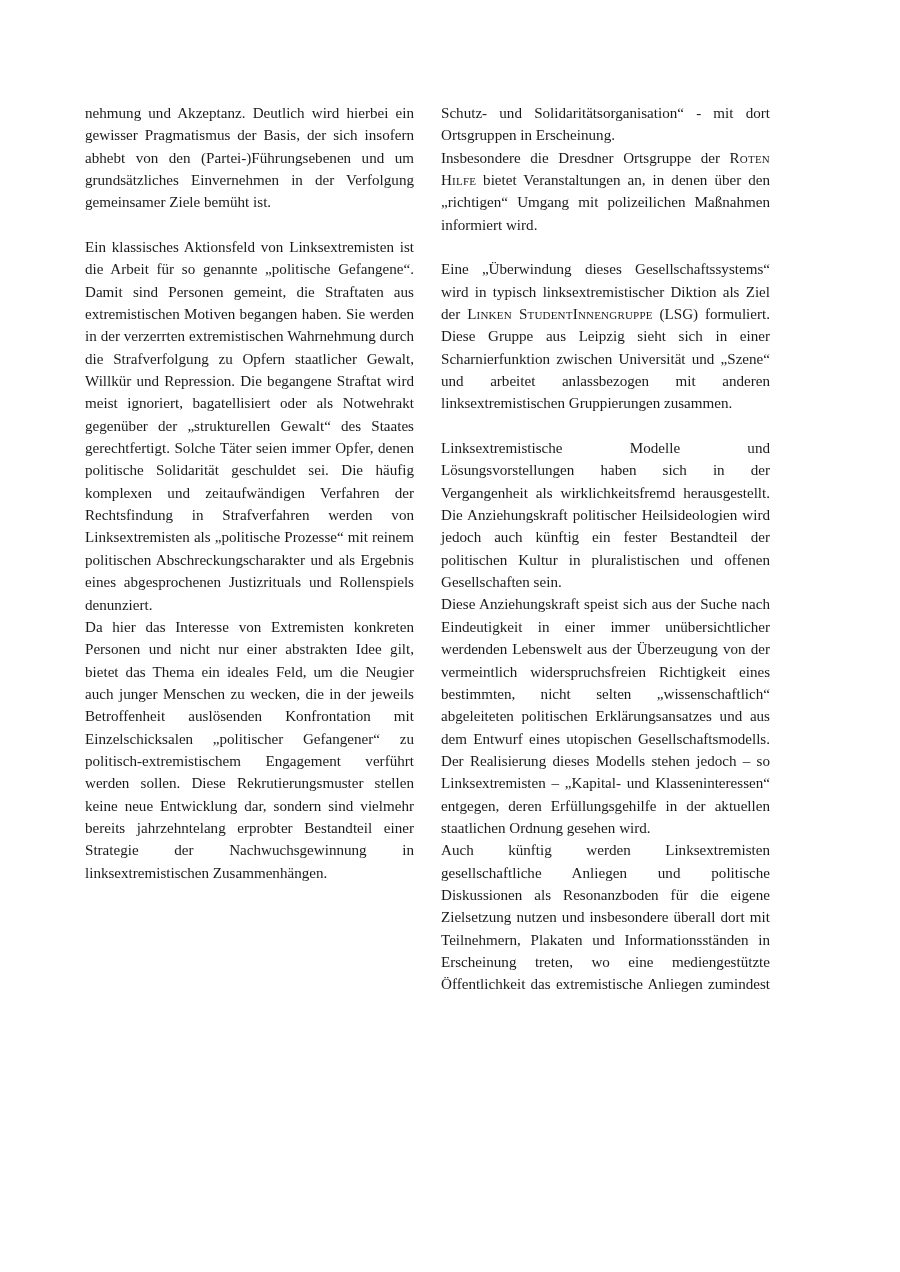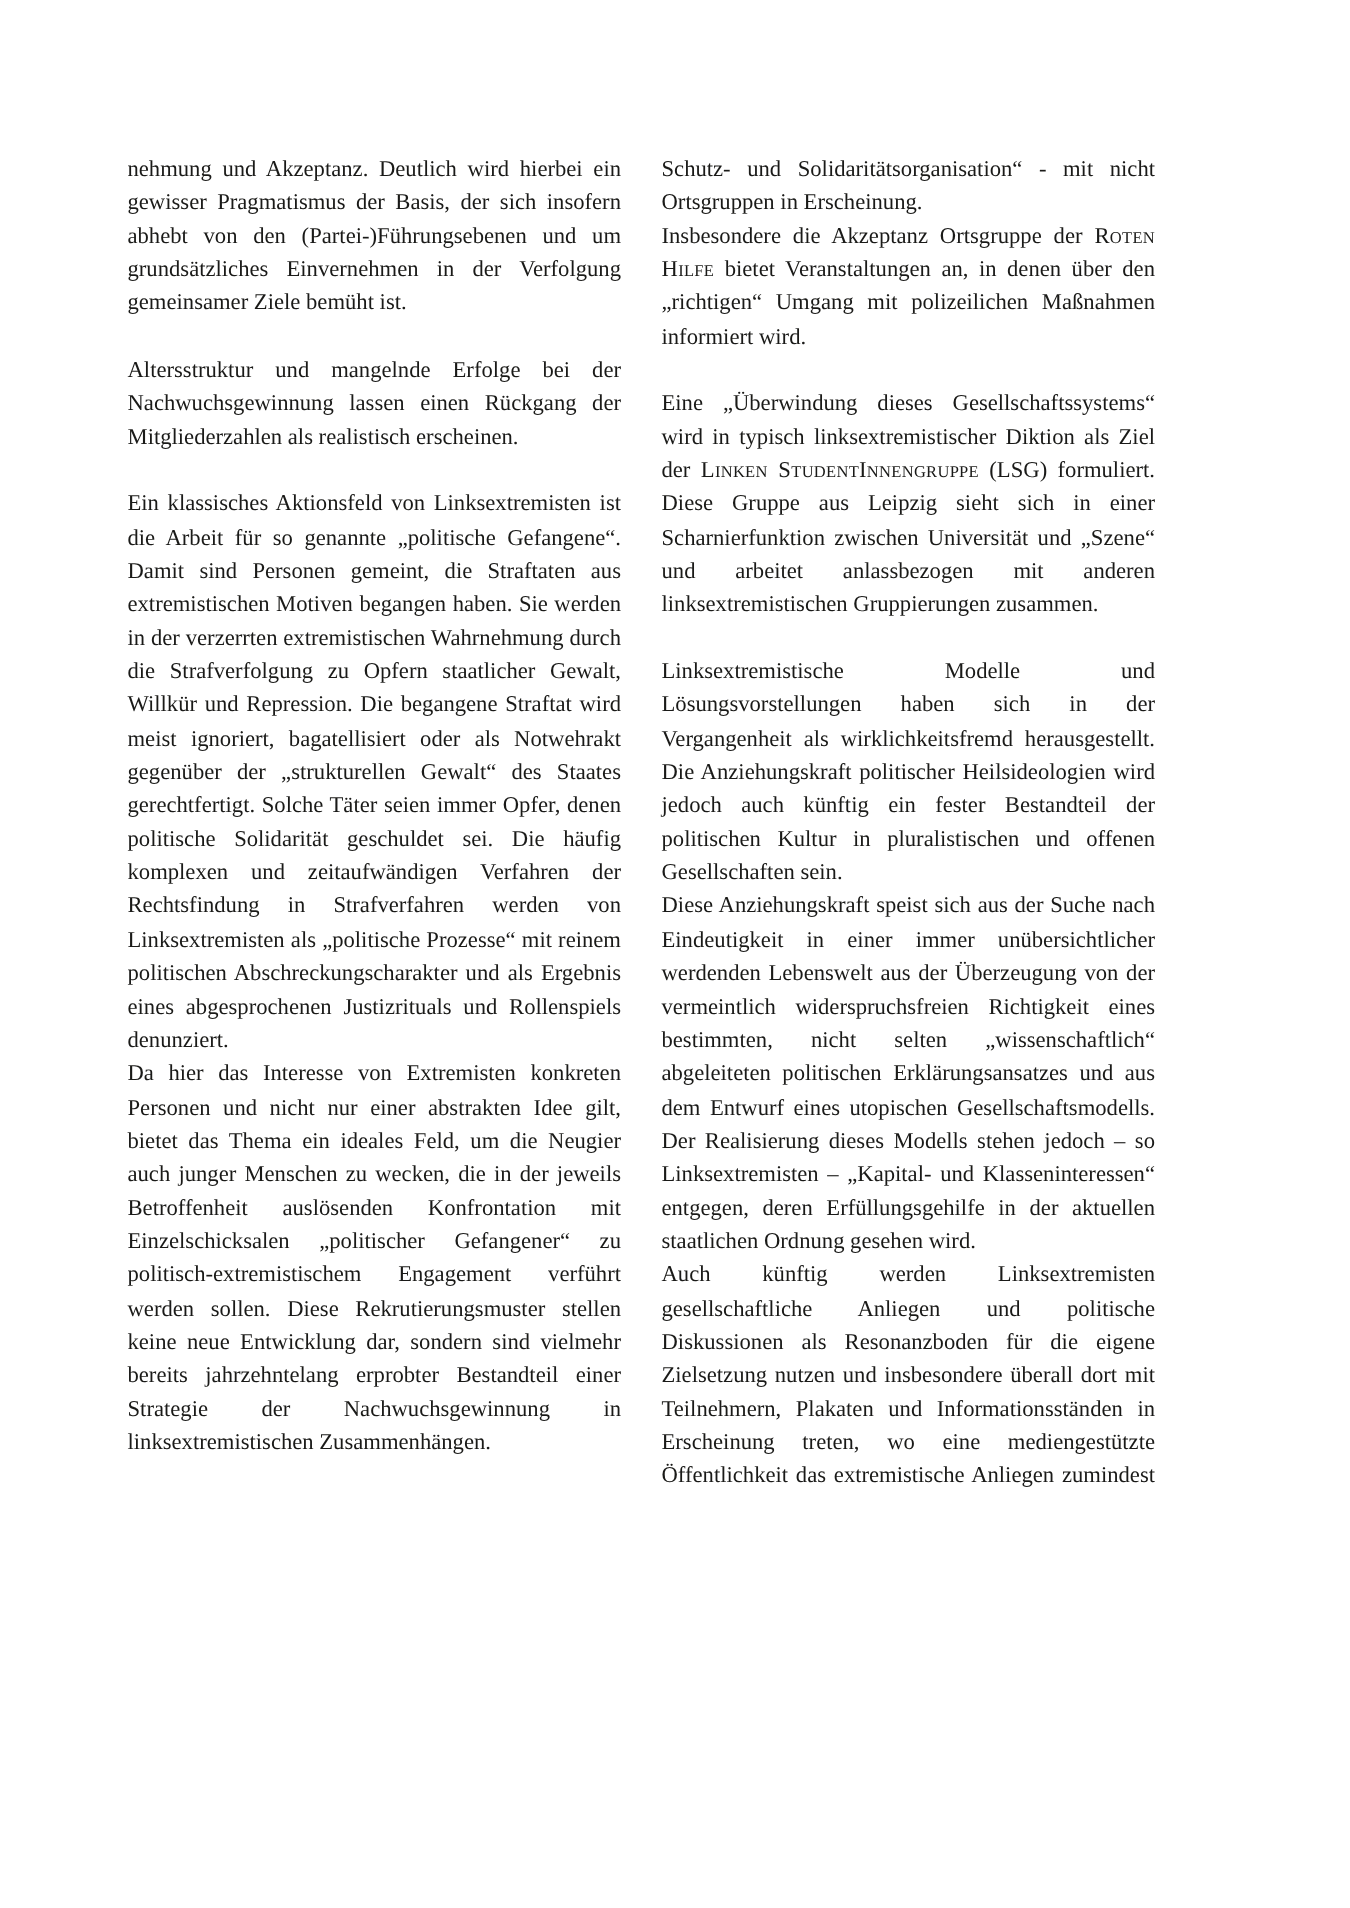--- a/index.html
+++ b/index.html
@@ -58,32 +58,31 @@
 <body>
 
 <div class="page">
 
   <div class="columns">
 
     <div class="col">
 
       <p class="para">nehmung und Akzeptanz. Deutlich wird hierbei ein gewisser Pragmatismus der Basis, der sich insofern abhebt von den (Partei-)Führungsebenen und um grundsätzliches Einvernehmen in der Verfolgung gemeinsamer Ziele bemüht ist.</p>
 
-      <p class="para gap">Altersstruktur und mangelnde Erfolge bei der Nachwuchsgewinnung lassen einen Rückgang der Mitgliederzahlen als realistisch erscheinen.</p>
 
       <p class="para gap">Ein klassisches Aktionsfeld von Linksextremisten ist die Arbeit für so genannte „politische Gefangene“. Damit sind Personen gemeint, die Straftaten aus extremistischen Motiven begangen haben. Sie werden in der verzerrten extremistischen Wahrnehmung durch die Strafverfolgung zu Opfern staatlicher Gewalt, Willkür und Repression. Die begangene Straftat wird meist ignoriert, bagatellisiert oder als Notwehrakt gegenüber der „strukturellen Gewalt“ des Staates gerechtfertigt. Solche Täter seien immer Opfer, denen politische Solidarität geschuldet sei. Die häufig komplexen und zeitaufwändigen Verfahren der Rechtsfindung in Strafverfahren werden von Linksextremisten als „politische Prozesse“ mit reinem politischen Abschreckungscharakter und als Ergebnis eines abgesprochenen Justizrituals und Rollenspiels denunziert.</p>
 
       <p class="para">Da hier das Interesse von Extremisten konkreten Personen und nicht nur einer abstrakten Idee gilt, bietet das Thema ein ideales Feld, um die Neugier auch junger Menschen zu wecken, die in der jeweils Betroffenheit auslösenden Konfrontation mit Einzelschicksalen „politischer Gefangener“ zu politisch-extremistischem Engagement verführt werden sollen. Diese Rekrutierungsmuster stellen keine neue Entwicklung dar, sondern sind vielmehr bereits jahrzehntelang erprobter Bestandteil einer Strategie der Nachwuchsgewinnung in linksextremistischen Zusammenhängen.</p>
 
 
     </div>
 
     <div class="col">
 
-      <p class="para"><span>Schutz- und Solidaritätsorganisation“ - mit nicht Ortsgruppen in Erscheinung.</span><br><span>Insbesondere die Akzeptanz Ortsgruppe der </span><span class="sc">Roten Hilfe</span><span> bietet Veranstaltungen an, in denen über den „richtigen“ Umgang mit polizeilichen Maßnahmen informiert wird.</span></p>
+      <p class="para"><span>Schutz- und Solidaritätsorganisation“ - mit dort Ortsgruppen in Erscheinung.</span><br><span>Insbesondere die Dresdner Ortsgruppe der </span><span class="sc">Roten Hilfe</span><span> bietet Veranstaltungen an, in denen über den „richtigen“ Umgang mit polizeilichen Maßnahmen informiert wird.</span></p>
 
       <p class="para gap"><span>Eine „Überwindung dieses Gesellschaftssystems“ wird in typisch linksextremistischer Diktion als Ziel der </span><span class="sc">Linken StudentInnengruppe</span><span> (LSG) formuliert. Diese Gruppe aus Leipzig sieht sich in einer Scharnierfunktion zwischen Universität und „Szene“ und arbeitet anlassbezogen mit anderen linksextremistischen Gruppierungen zusammen.</span></p>
 
       <p class="para gap">Linksextremistische Modelle und Lösungsvorstellungen haben sich in der Vergangenheit als wirklichkeitsfremd herausgestellt. Die Anziehungskraft politischer Heilsideologien wird jedoch auch künftig ein fester Bestandteil der politischen Kultur in pluralistischen und offenen Gesellschaften sein.</p>
 
       <p class="para">Diese Anziehungskraft speist sich aus der Suche nach Eindeutigkeit in einer immer unübersichtlicher werdenden Lebenswelt aus der Überzeugung von der vermeintlich widerspruchsfreien Richtigkeit eines bestimmten, nicht selten „wissenschaftlich“ abgeleiteten politischen Erklärungsansatzes und aus dem Entwurf eines utopischen Gesellschaftsmodells. Der Realisierung dieses Modells stehen jedoch – so Linksextremisten – „Kapital- und Klasseninteressen“ entgegen, deren Erfüllungsgehilfe in der aktuellen staatlichen Ordnung gesehen wird.</p>
 
       <p class="para">Auch künftig werden Linksextremisten gesellschaftliche Anliegen und politische Diskussionen als Resonanzboden für die eigene Zielsetzung nutzen und insbesondere überall dort mit Teilnehmern, Plakaten und Informationsständen in Erscheinung treten, wo eine mediengestützte Öffentlichkeit das extremistische Anliegen zumindest optisch in einer Art und Weise wahrnehmbar macht, die bei einer alleinigen Konzentration auf die extremistischen Inhalte der eigenen Ideologie niemals möglich wäre.</p>
 
     </div>

